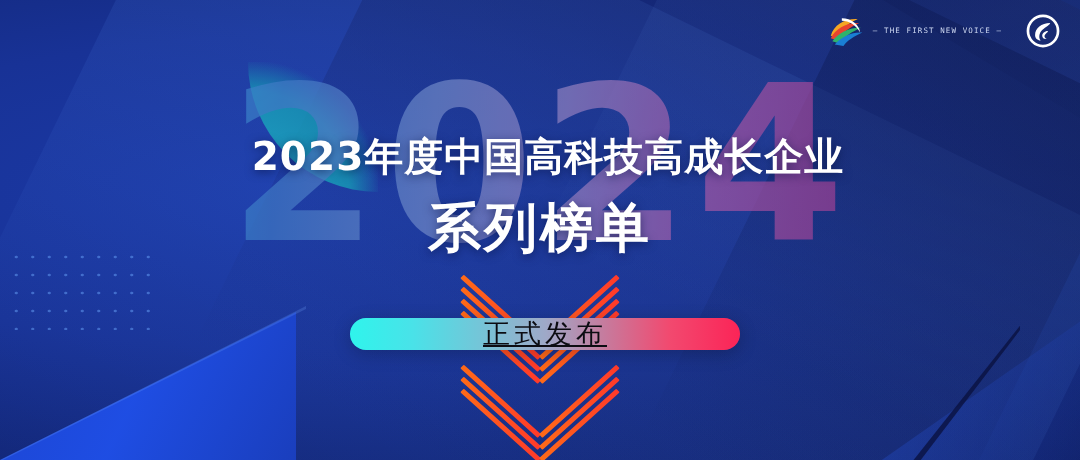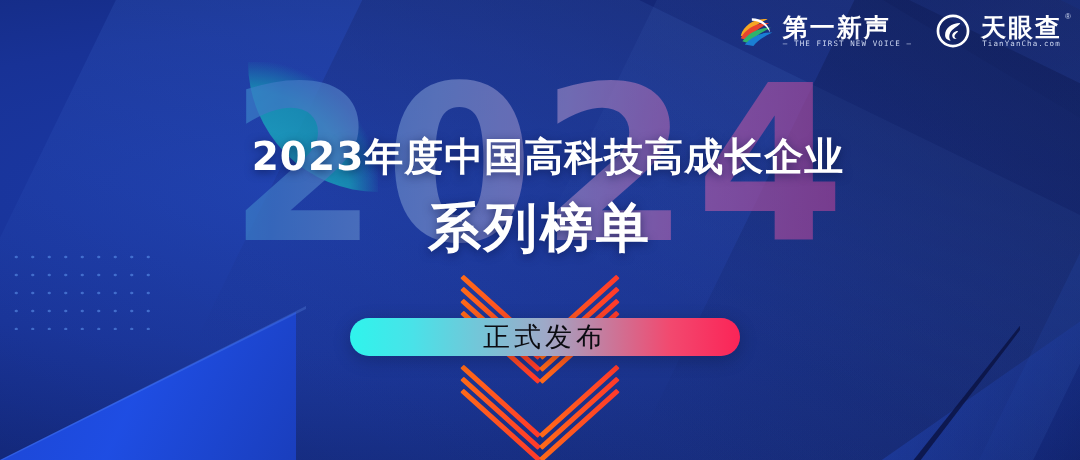--- a/index.html
+++ b/index.html
@@ -134,29 +134,30 @@
     padding-left:16px;
   }
   .title .l2{
     font-size:53px;line-height:1.2;letter-spacing:3px;display:block;
     margin-top:17px;
   }
 
   
   .cta{
     position:absolute;left:350px;top:318px;
-    width:390px;height:38px;
+    width:390px;height:32px;
     border-radius:23px;
     background:linear-gradient(90deg,#2ff4ec 0%,#49e2e8 16%,#9ea9c8 50%,#f2496f 82%,#fb2457 100%);
     display:flex;align-items:center;justify-content:center;
     color:#0c0c12;
     font-size:27px;font-weight:400;letter-spacing:4px;
     font-family:"DejaVu Sans","Liberation Sans",sans-serif;
     box-shadow:0 4px 18px rgba(0,0,0,.22);
     cursor:pointer;
+    text-decoration:underline;
   }
 
   
   .logo-bar{
     position:absolute;right:18px;top:12px;
     display:flex;align-items:center;gap:22px;
   }
   .logo{display:flex;align-items:center;gap:9px;}
   .logo-mark{width:38px;height:38px;flex:0 0 38px;}
   .logo-text{display:flex;flex-direction:column;line-height:1;}
@@ -242,36 +243,28 @@
       <span class="logo-mark">
         <svg viewBox="0 0 48 48" width="38" height="38">
           <path d="M6 30 C10 16 24 8 40 9 C30 13 20 20 14 32 Z" fill="#f5a623"></path>
           <path d="M6 33 C12 21 26 13 42 14 C31 19 20 26 15 36 Z" fill="#e8432f"></path>
           <path d="M8 37 C16 26 30 19 44 20 C33 25 23 31 18 40 Z" fill="#2fb36b"></path>
           <path d="M11 41 C20 31 33 25 46 26 C35 31 27 36 22 43 Z" fill="#1a7fd4"></path>
           <path d="M20 8 C32 8 42 16 43 26 C38 16 29 11 20 11 Z" fill="#ffffff"></path>
         </svg>
       </span>
       <span class="logo-text">
-        <span class="logo-cn">第一新声</span>
         <span class="logo-en">— THE FIRST NEW VOICE —</span>
       </span>
     </div>
 
     <div class="logo">
       <span class="logo-mark">
         <svg viewBox="0 0 48 48" width="38" height="38">
           <circle cx="24" cy="24" r="19" fill="none" stroke="#ffffff" stroke-width="3.4"></circle>
           <path d="M33 14 C22 14 14 21 14 29 C14 33 17 36 21 36 C18 32 19 25 25 21 C29 18 33 16 33 14 Z" fill="#ffffff"></path>
           <path d="M30 24 C26 24 23 27 23 30 C23 33 26 35 29 34 C26 33 25 30 27 28 C29 26 31 25 30 24 Z" fill="#ffffff"></path>
         </svg>
       </span>
-      <span class="logo-text">
-        <span class="logo-cn-wrap">
-          <span class="logo-cn">天眼查</span>
-          <span class="tm">®</span>
-        </span>
-        <span class="logo-en">TianYanCha.com</span>
-      </span>
     </div>
 
   </div>
 </div>
 
 </body></html>

